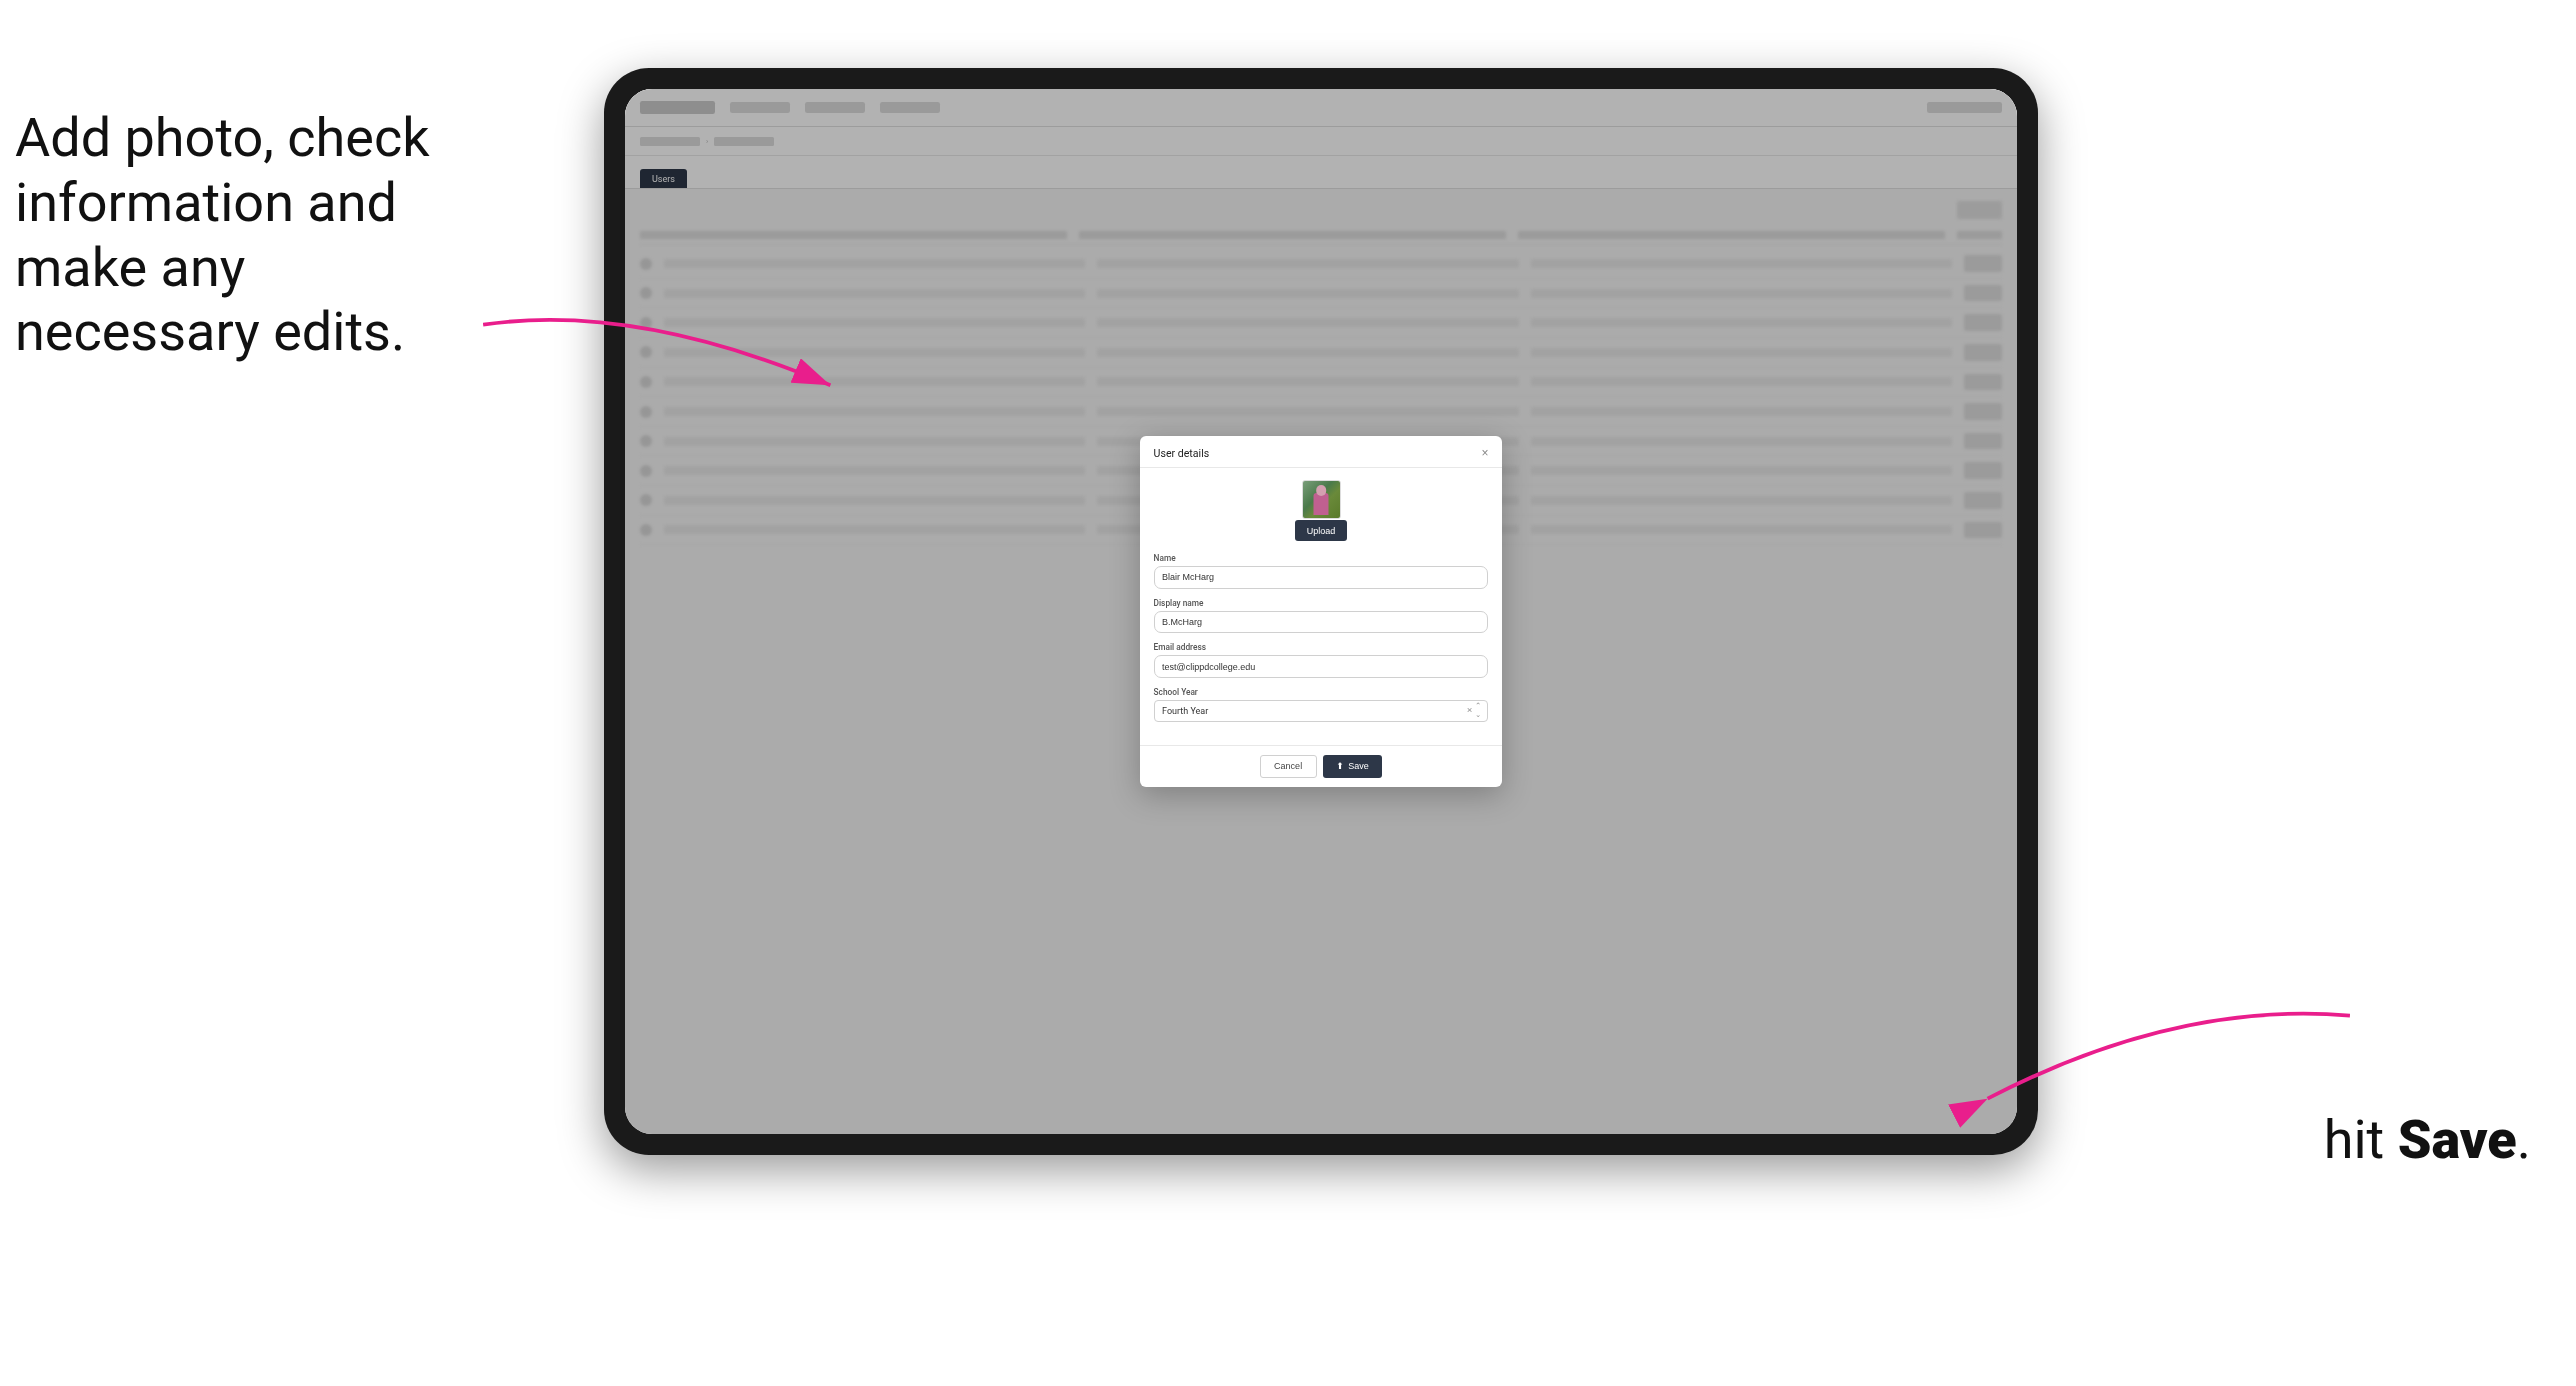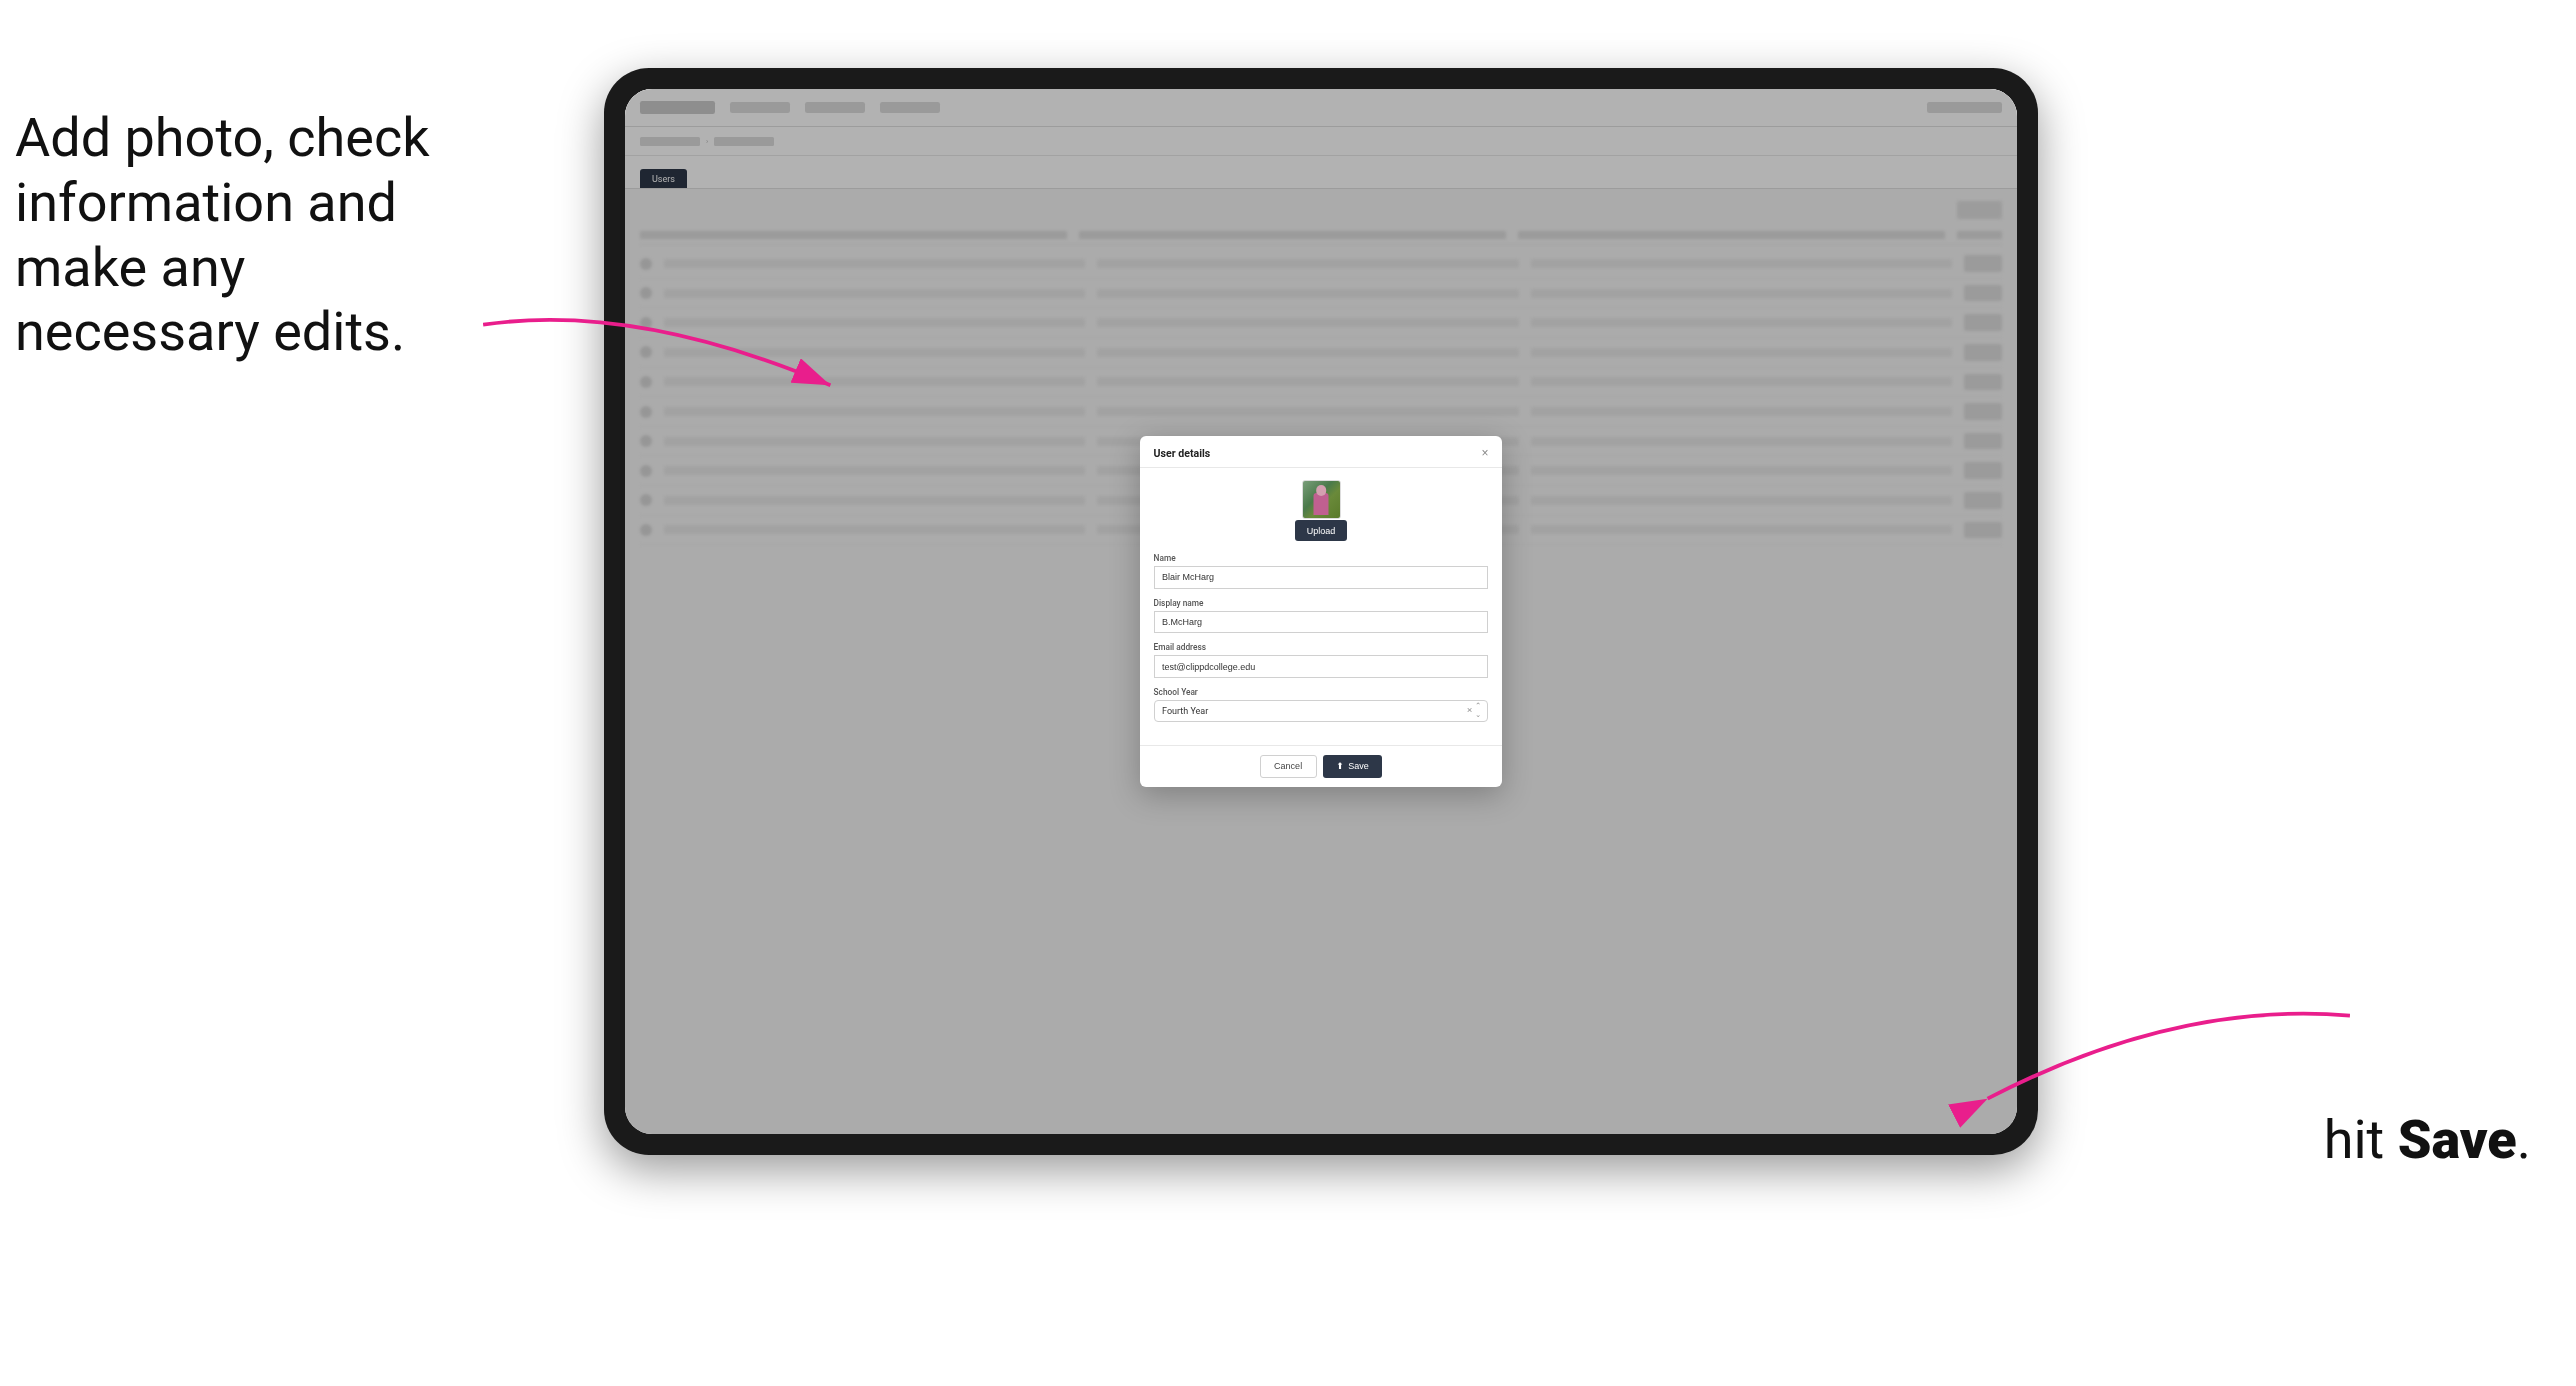--- a/index.html
+++ b/index.html
@@ -215,21 +215,21 @@
     .modal-header {
       display: flex;
       align-items: center;
       justify-content: space-between;
       padding: 10.6px 13.6px 7.5px;
       border-bottom: 0.8px solid #e8e8e8;
     }
 
     .modal-title {
       font-size: 10.6px;
-      font-weight: 700;
+      font-weight: 400;
       color: #222;
     }
 
     .modal-close {
       font-size: 12px;
       color: #888;
       cursor: pointer;
       background: none;
       border: none;
       line-height: 1;
@@ -308,21 +308,21 @@
       display: block;
       font-size: 8.3px;
       color: #555;
       margin-bottom: 3px;
       font-weight: 500;
     }
 
     .form-input {
       width: 100%;
       border: 0.8px solid #d0d0d0;
-      border-radius: 0;
+      border-radius: 7px;
       padding: 5.3px 7.5px;
       font-size: 9px;
       color: #333;
       background: #fff;
       outline: none;
     }
 
     
     .select-wrapper {
       position: relative;

